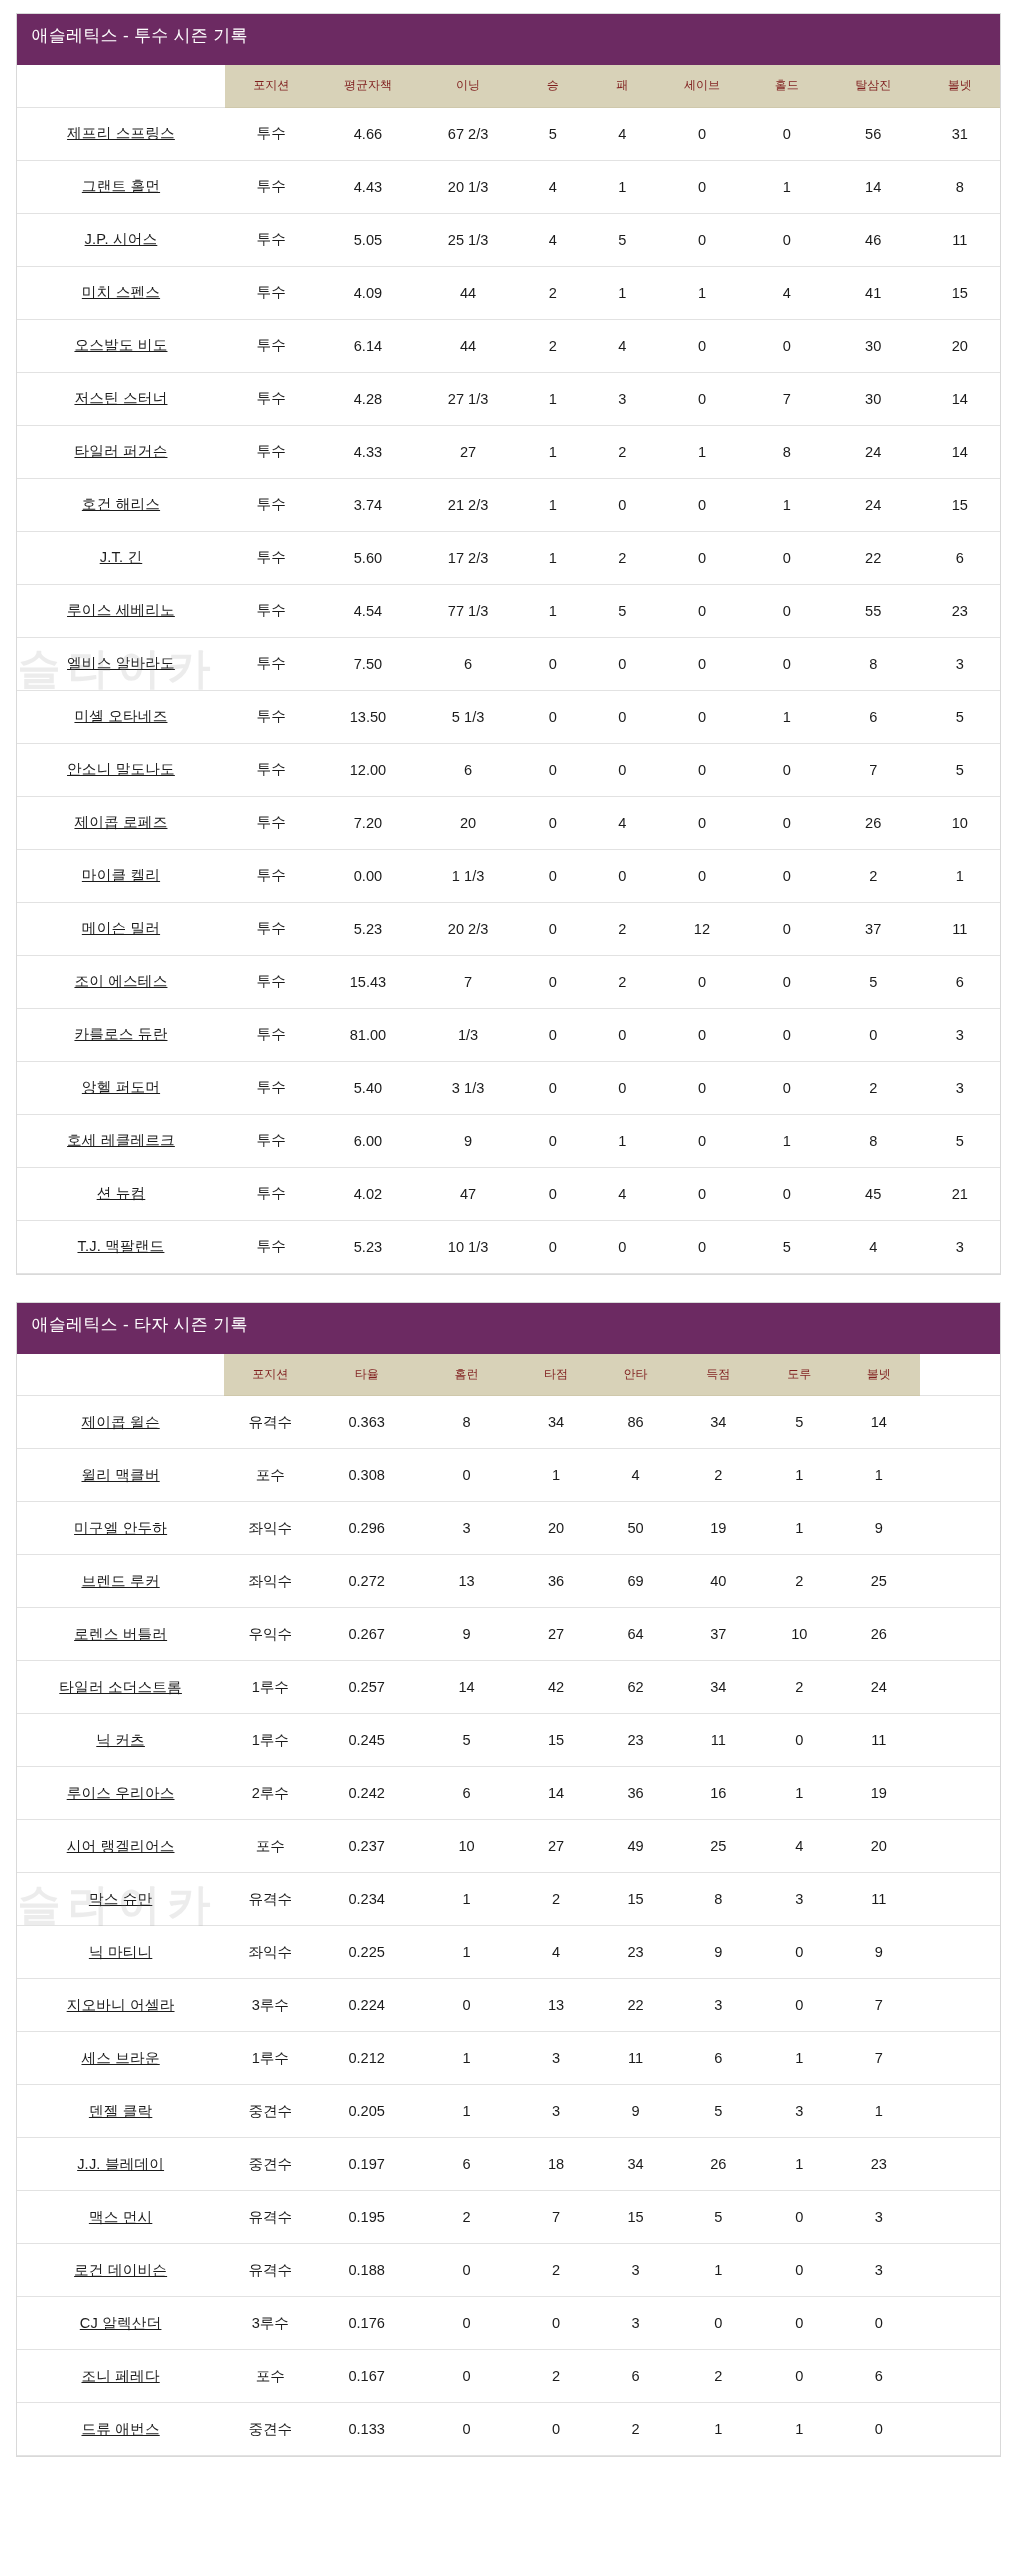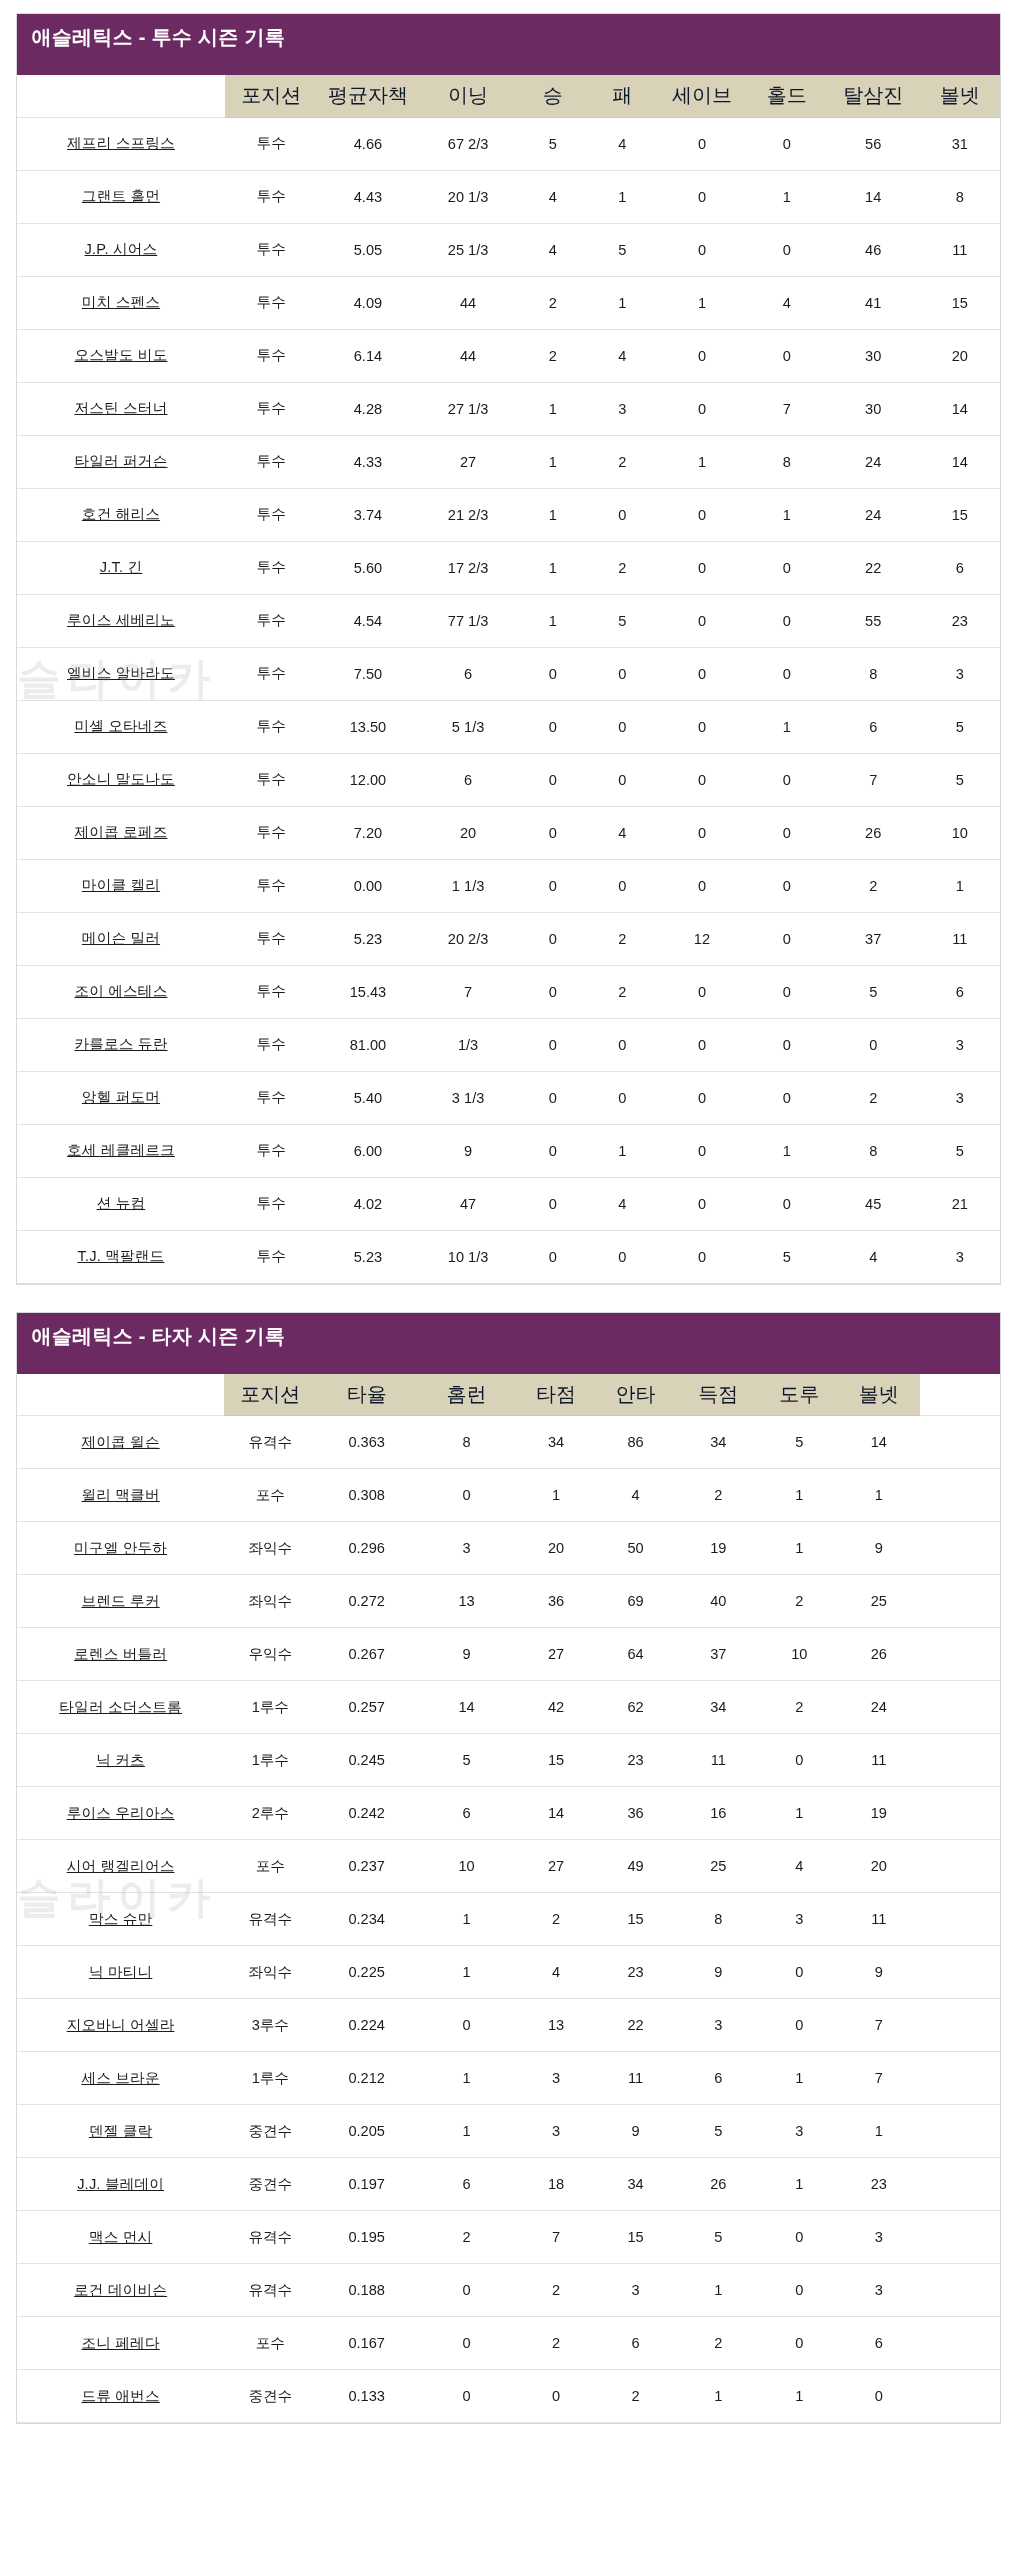--- a/index.html
+++ b/index.html
@@ -21,23 +21,23 @@
   .card {
     border: 1.8px solid #d9d9d9;
     background: #ffffff;
     margin-bottom: 27px;
   }
   .card:last-child { margin-bottom: 8px; }
 
   .card-title {
     background: #6c2a62;
     color: #ffffff;
-    font-size: 20px;
-    font-weight: bold;
-    padding: 10px 14px 24px 14px;
+    font-size: 17px;
+    font-weight: normal;
+    padding: 10px 14px 18px 14px;
     letter-spacing: 0.3px;
   }
 
   table.stats {
     width: 100%;
     border-collapse: collapse;
     table-layout: fixed;
   }
   table.stats th, table.stats td {
     border-bottom: 1.2px solid #e2e2e2;
@@ -45,24 +45,24 @@
     color: #1b1b1b;
     height: 53px;
     vertical-align: middle;
     text-align: center;
     padding: 0 2.3px;
     box-sizing: border-box;
   }
   table.stats thead th {
     background: #d8d2b8;
     font-weight: normal;
-    font-size: 20px;
+    font-size: 12px;
     height: 42px;
     border-bottom: 1.2px solid #cfc8ab;
-    color: #0f172a;
+    color: #7f1d1d;
   }
   table.stats thead th.blank {
     background: #ffffff;
     border-bottom: 1.2px solid #e2e2e2;
   }
   .name-cell {
     text-align: center;
     font-size: 16px;
     letter-spacing: 0.2px;
     text-decoration: underline;
@@ -594,20 +594,32 @@
               <td>0.188</td>
               <td>0</td>
               <td>2</td>
               <td>3</td>
               <td>1</td>
               <td>0</td>
               <td>3</td>
               <td></td>
             </tr>
             <tr>
+              <td class="name-cell">CJ 알렉산더</td>
+              <td>3루수</td>
+              <td>0.176</td>
+              <td>0</td>
+              <td>0</td>
+              <td>3</td>
+              <td>0</td>
+              <td>0</td>
+              <td>0</td>
+              <td></td>
+            </tr>
+            <tr>
               <td class="name-cell">조니 페레다</td>
               <td>포수</td>
               <td>0.167</td>
               <td>0</td>
               <td>2</td>
               <td>6</td>
               <td>2</td>
               <td>0</td>
               <td>6</td>
               <td></td>

